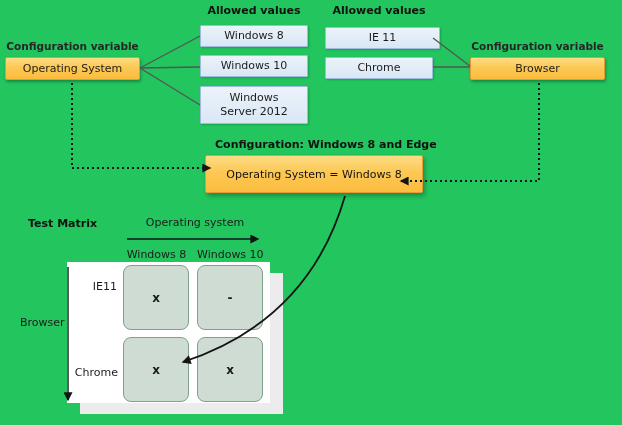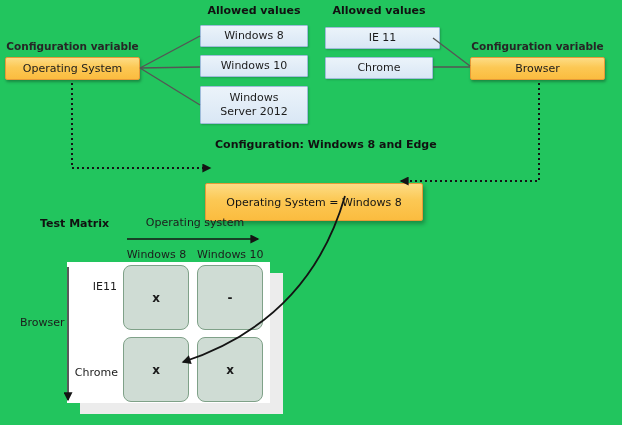--- a/index.html
+++ b/index.html
@@ -57,27 +57,27 @@
   <div class="abs val-box" style="left:200px;top:86px;width:108px;height:38px;padding:0 14px;">Windows Server 2012</div>
 
   <div class="abs hdr" style="left:325px;top:4px;width:108px;">Allowed values</div>
   <div class="abs caption" style="left:470px;top:40px;width:135px;">Configuration variable</div>
   <div class="abs var-box" style="left:470px;top:57px;width:135px;height:23px;">Browser</div>
 
   <div class="abs val-box" style="left:325px;top:27px;width:115px;height:22px;">IE 11</div>
   <div class="abs val-box" style="left:325px;top:57px;width:108px;height:22px;">Chrome</div>
 
   <div class="abs hdr" style="left:205px;top:138px;width:218px;margin-left:10px;">Configuration: Windows 8 and Edge</div>
-  <div class="abs config-box" style="left:205px;top:155px;width:218px;height:38px;margin-top:28px;">
+  <div class="abs config-box" style="left:205px;top:155px;width:218px;height:38px;">
     <div>Operating System = Windows 8</div>
   </div>
 
   <div class="abs plate" style="left:67px;top:262px;width:203px;height:141px;"></div>
 
-  <div class="abs hdr" style="left:40px;top:217px;text-align:right;">Test Matrix</div>
+  <div class="abs hdr" style="left:28px;top:217px;text-align:right;">Test Matrix</div>
   <div class="abs mx-label" style="left:127px;top:216px;width:136px;text-align:center;">Operating system</div>
   <div class="abs mx-label" style="left:20px;top:316px;">Browser</div>
 
   <div class="abs mx-label" style="left:123px;top:248px;width:67px;text-align:center;">Windows 8</div>
   <div class="abs mx-label" style="left:197px;top:248px;width:66px;text-align:center;">Windows 10</div>
 
   <div class="abs mx-label" style="left:60px;top:280px;width:57px;text-align:right;">IE11</div>
   <div class="abs mx-label" style="left:60px;top:366px;width:58px;text-align:right;">Chrome</div>
 
   <div class="abs cell" style="left:123px;top:265px;width:66px;height:65px;">x</div>

